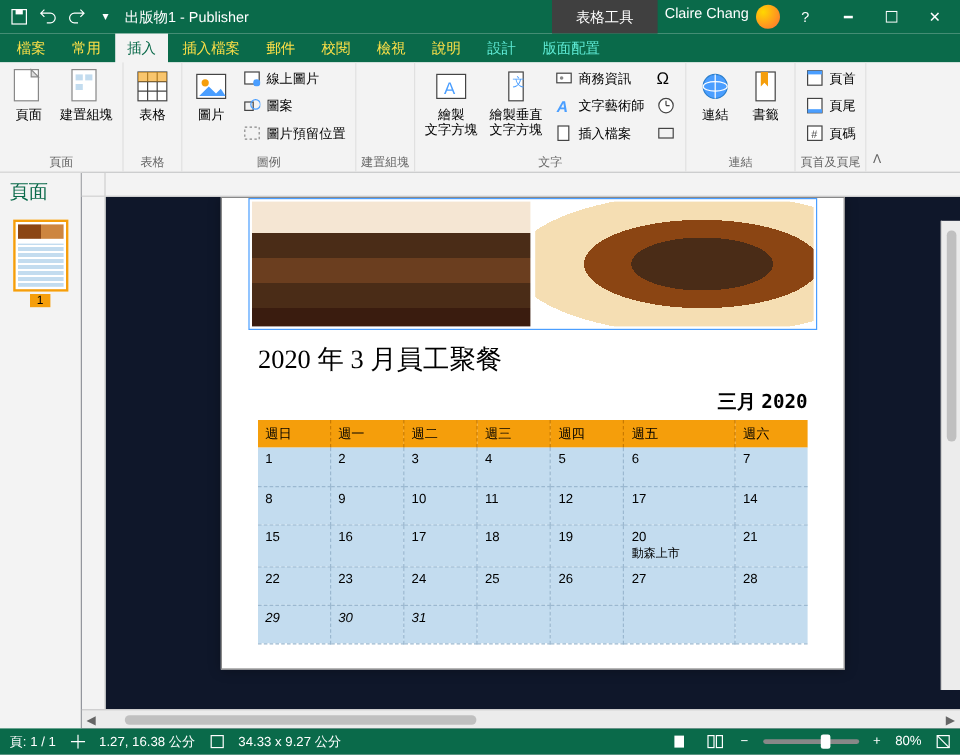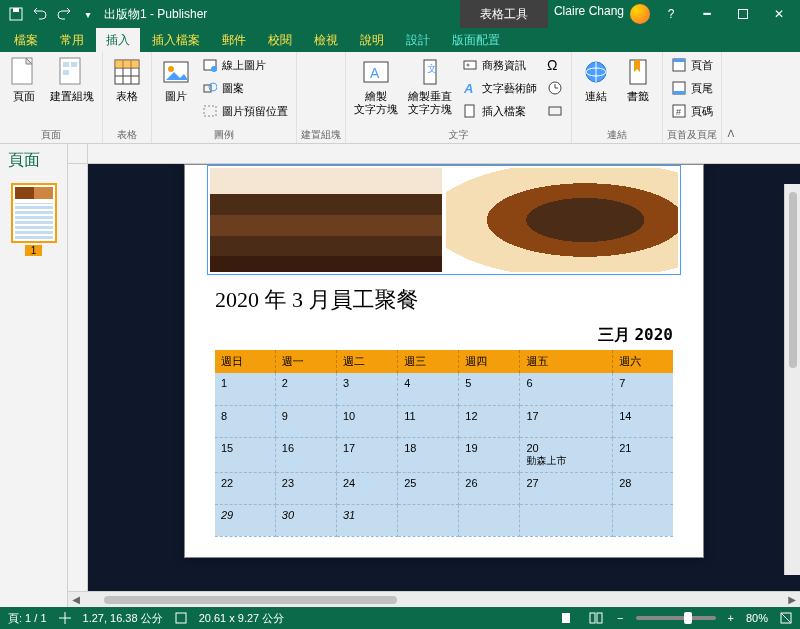--- a/index.html
+++ b/index.html
@@ -563,21 +563,21 @@
         <line x1="6" y1="0" x2="6" y2="12" stroke="#fff"></line>
         <line x1="0" y1="6" x2="12" y2="6" stroke="#fff"></line>
       </svg>
     </span>
   <span>1.27, 16.38 公分</span>
   <span>
       <svg width="12" height="12">
         <rect x="1" y="1" width="10" height="10" fill="none" stroke="#fff"></rect>
       </svg>
     </span>
-  <span>20.61 x  9.27 公分</span>
+  <span>34.33 x  9.27 公分</span>
   <span class="sep"></span>
   <span class="view-btn">
       <svg width="14" height="12">
         <rect x="3" y="1" width="8" height="10" fill="#fff"></rect>
       </svg>
     </span>
   <span class="view-btn">
       <svg width="14" height="12">
         <rect x="1" y="1" width="5" height="10" fill="none" stroke="#fff"></rect>
         <rect x="8" y="1" width="5" height="10" fill="none" stroke="#fff"></rect>

